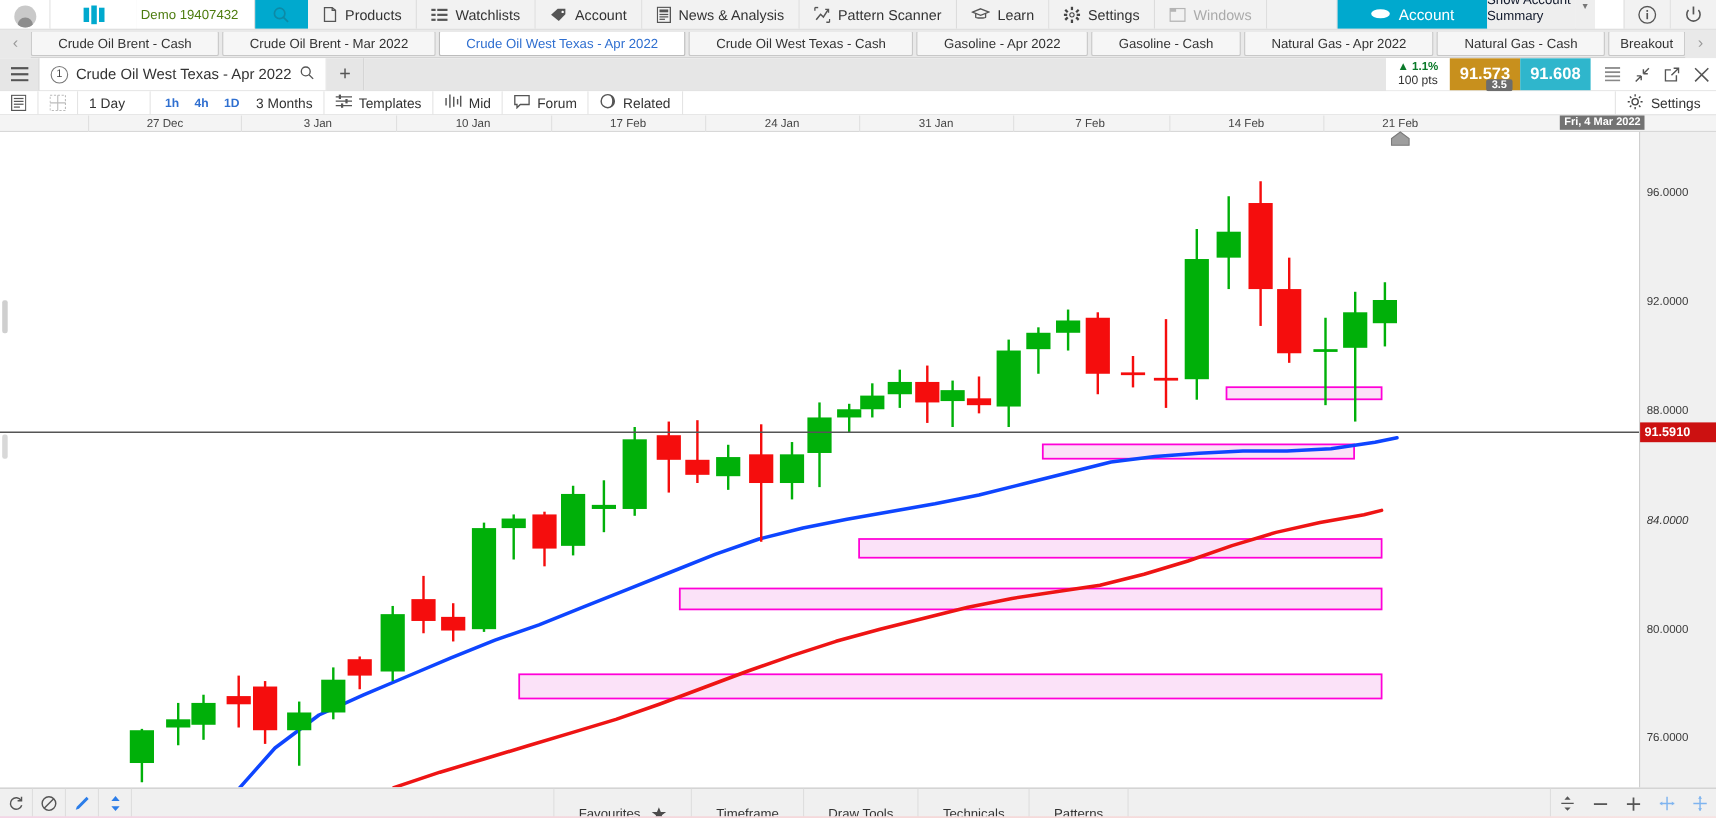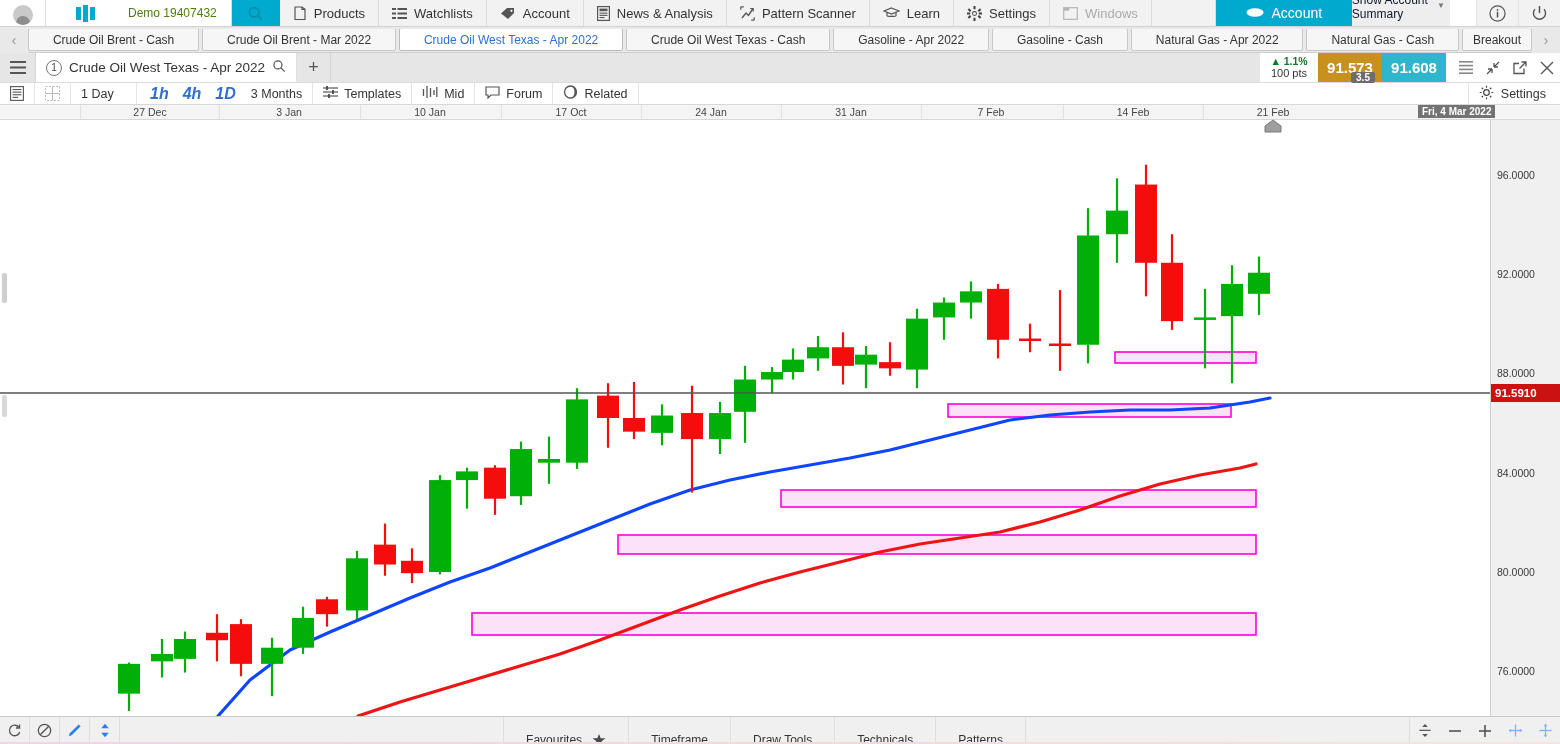--- a/index.html
+++ b/index.html
@@ -136,21 +136,21 @@
   .ch-btns { display: flex; align-items: center; background: #fff; padding-left: 6px; }
   .ch-btn { width: 27px; height: 30px; display:flex; align-items:center; justify-content:center; color:#555; }
 
   
   #charttools {
     position: absolute; left: 0; top: 83px; width: 1560px; height: 22px;
     background: #fff; border-bottom: 1px solid #d8d8d8; display: flex; align-items: stretch;
     font-size: 12.5px; color: #333;
   }
   .tt { display:flex; align-items:center; gap:6px; padding: 0 10px; border-right: 1px solid #e4e4e4; white-space:nowrap;}
-  .tf-opt { color: #2f6fd0; font-weight: bold; font-size: 16px; padding: 0 3px; font-style: italic;}
+  .tf-opt { color: #2f6fd0; font-weight: bold; font-size: 11px; padding: 0 3px;}
   .tt-flex { flex: 1; border-right: 1px solid #e4e4e4;}
   .tt-settings { display:flex; align-items:center; gap:7px; padding: 0 14px 0 10px; color:#333;}
 
   
   #chartarea {
     position: absolute; left: 0; top: 105px; width: 1256px; height: 611px; background: #fff;
   }
   #xaxis {
     position: absolute; left: 0; top: 0; width: 1560px; height: 15px;
     background: #f4f4f4; border-bottom: 1px solid #d8d8d8;
@@ -526,21 +526,21 @@
   <div id="chartarea">
 
     <div id="xaxis">
         <div class="xsep" style="left: 80px;"></div>
         <div class="xtick" style="left: 150px;">27 Dec</div>
         <div class="xsep" style="left: 219px;"></div>
         <div class="xtick" style="left: 289px;">3 Jan</div>
         <div class="xsep" style="left: 360px;"></div>
         <div class="xtick" style="left: 430px;">10 Jan</div>
         <div class="xsep" style="left: 501px;"></div>
-        <div class="xtick" style="left: 571px;">17 Oct</div>
+        <div class="xtick" style="left: 571px;">17 Feb</div>
         <div class="xsep" style="left: 641px;"></div>
         <div class="xtick" style="left: 711px;">24 Jan</div>
         <div class="xsep" style="left: 781px;"></div>
         <div class="xtick" style="left: 851px;">31 Jan</div>
         <div class="xsep" style="left: 921px;"></div>
         <div class="xtick" style="left: 991px;">7 Feb</div>
         <div class="xsep" style="left: 1063px;"></div>
         <div class="xtick" style="left: 1133px;">14 Feb</div>
         <div class="xsep" style="left: 1203px;"></div>
         <div class="xtick" style="left: 1273px;">21 Feb</div>
@@ -738,21 +738,21 @@
         </svg>
     </div>
 
     <div id="scroll-left"></div>
     <div id="scroll-left2"></div>
 
     <div id="yaxis">
         <div class="ytick" style="top: 54.6333px;">96.0000</div>
         <div class="ytick" style="top: 153.967px;">92.0000</div>
         <div class="ytick" style="top: 253.3px;">88.0000</div>
-        <div class="ytick" style="top: 352.633px;">84.0000</div>
+        <div class="ytick" style="top: 352.633px; font-style: italic;">84.0000</div>
         <div class="ytick" style="top: 451.967px;">80.0000</div>
         <div class="ytick" style="top: 551.3px;">76.0000</div>
         <div class="price-tag" style="top: 273px;">91.5910</div>
       </div>
   <div style="position: absolute; left: 1273px; top: 14px; transform: translateX(-50%);"><svg width="18" height="14" viewBox="0 0 18 14">
           <path d="M9 1 L17 7 v6 h-16 v-6 Z" fill="#9e9e9e" stroke="#7a7a7a" stroke-width="1"></path>
         </svg></div>
     </div>
 
   <div id="bottombar">

